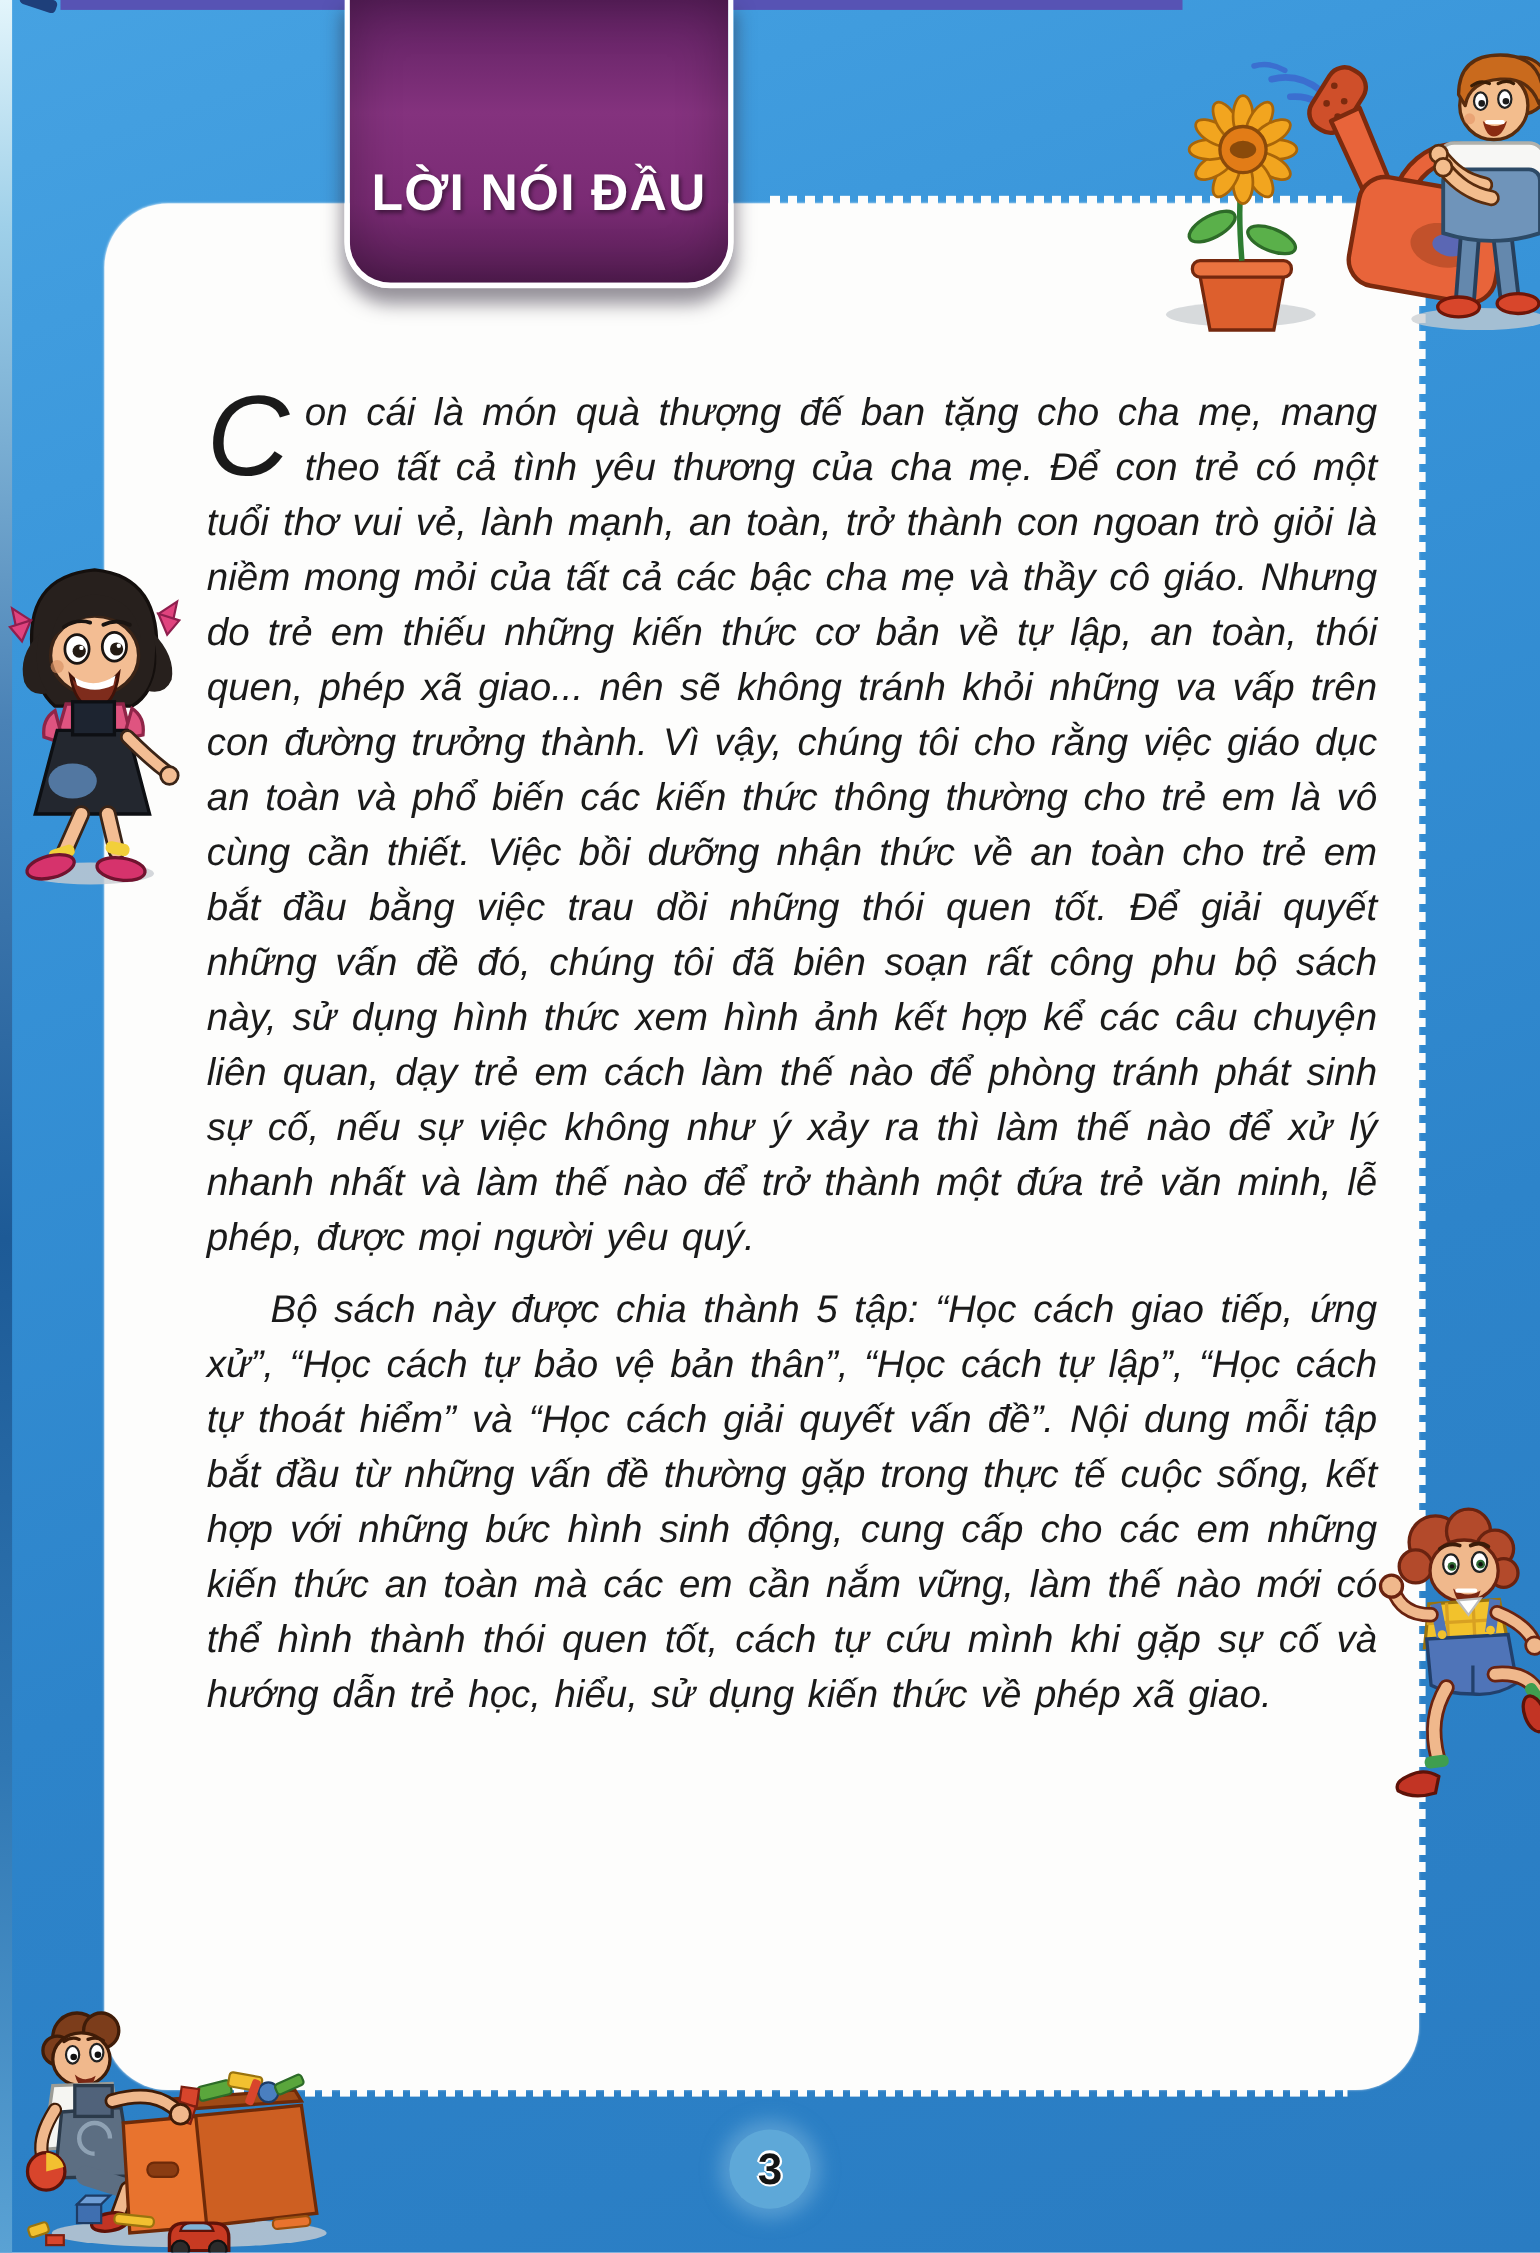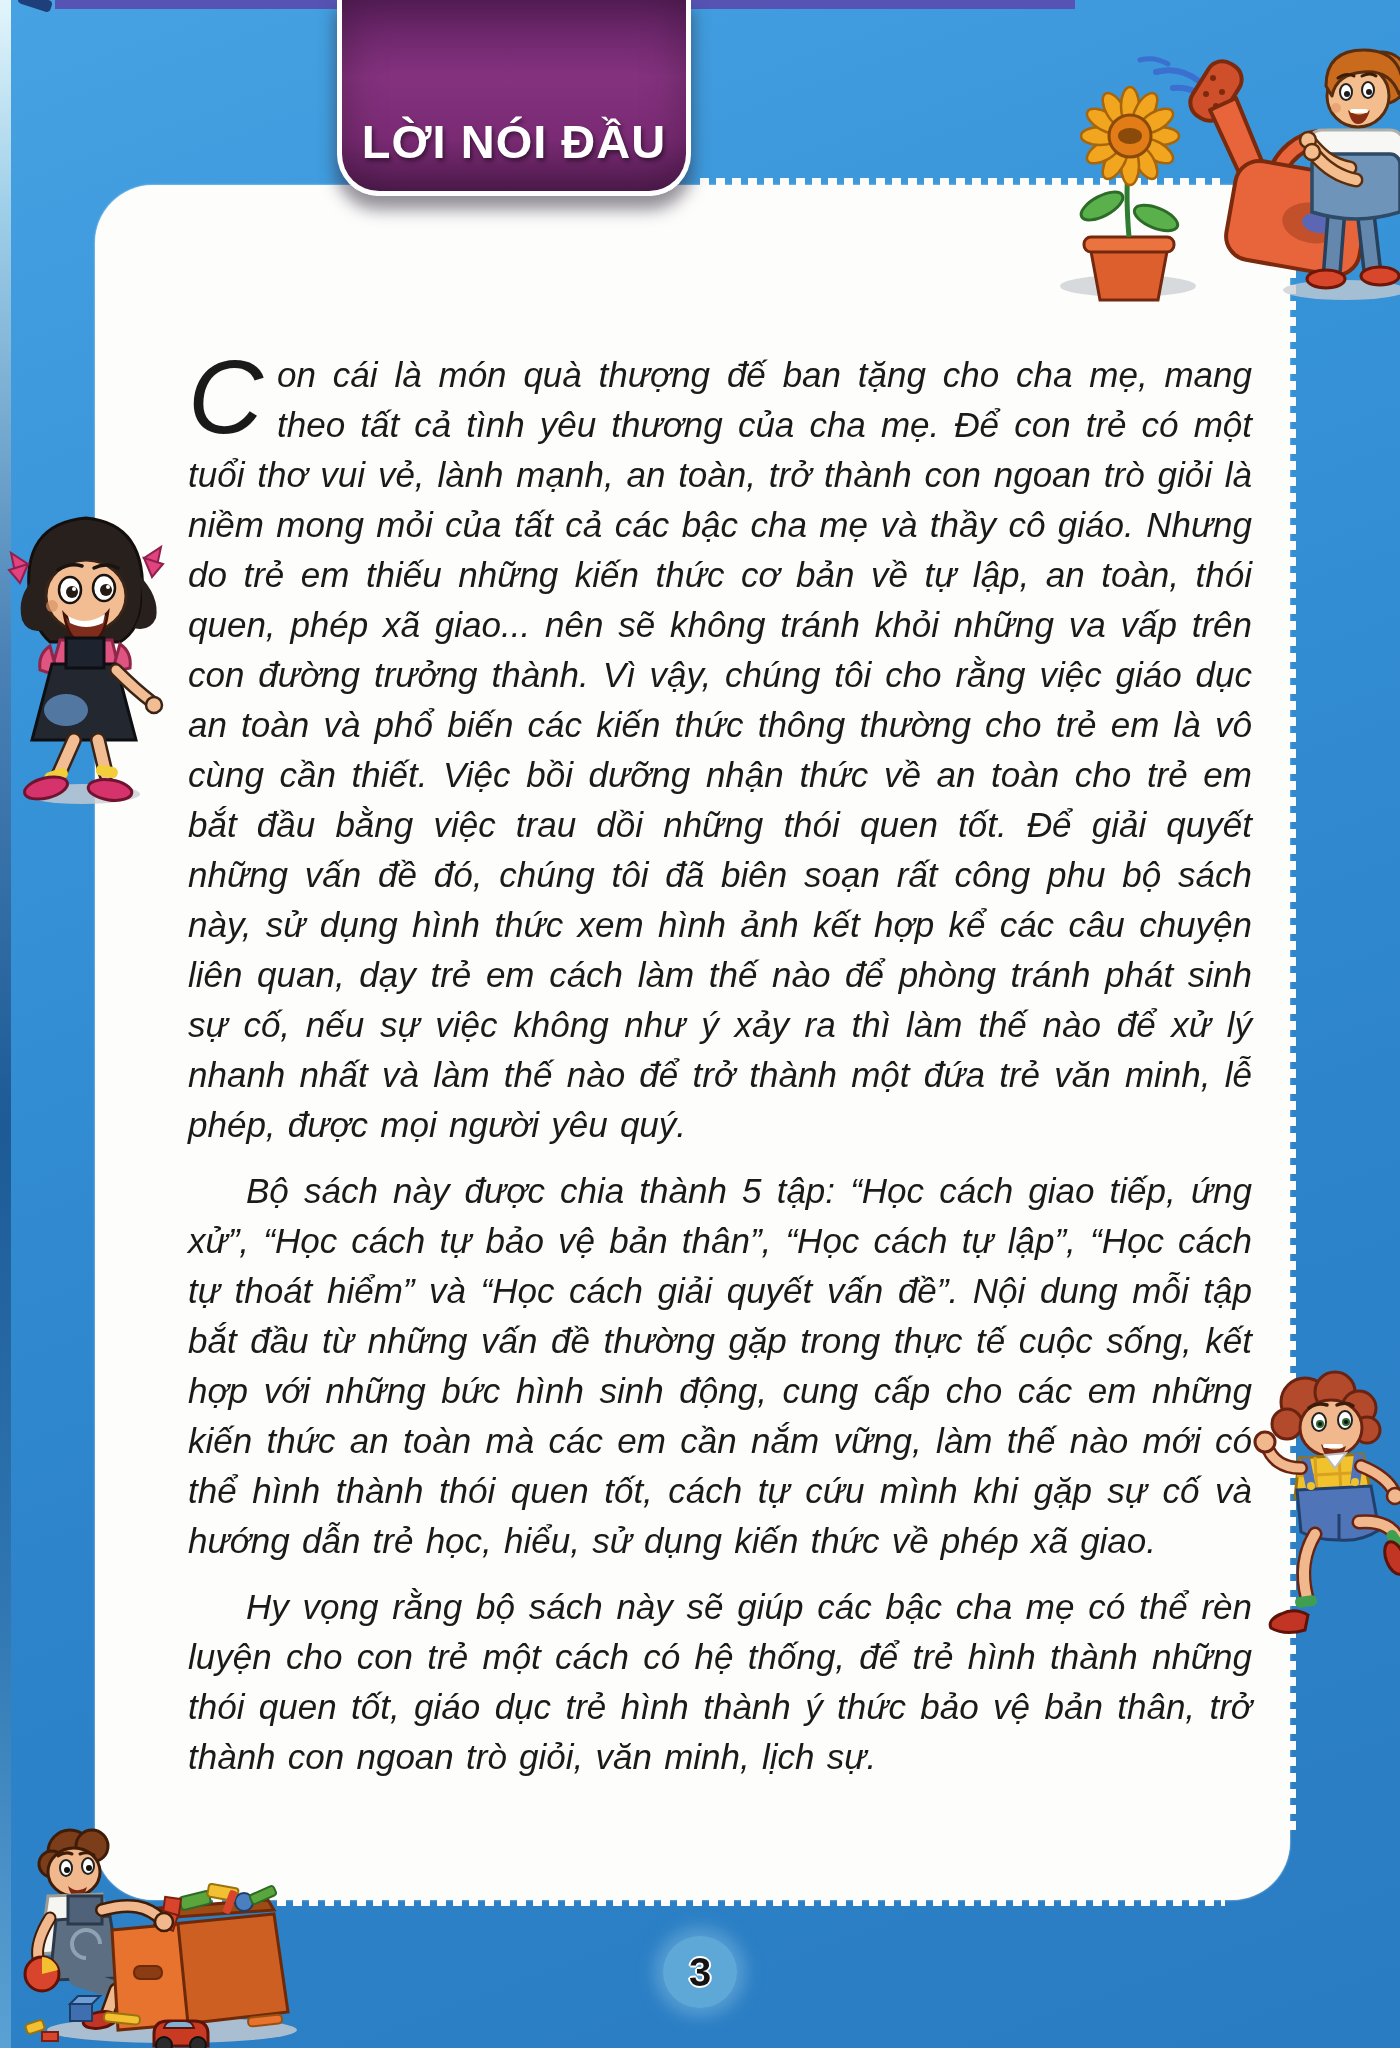--- a/index.html
+++ b/index.html
@@ -14,25 +14,25 @@
   .corner-smudge{position:absolute;left:18px;top:-4px;width:34px;height:12px;background:#1e3f7a;
     transform:rotate(18deg);border-radius:4px;}
   .page{position:absolute;left:95px;top:185px;width:1195px;height:1715px;background:#fdfdfc;
     border-radius:58px;box-shadow:0 0 2px rgba(255,255,255,.8);}
   .deckle{position:absolute;background:repeating-linear-gradient(90deg,#fdfdfc 0 9px,rgba(253,253,252,0) 9px 16px);}
   .deckle-bottom{left:165px;top:1898px;width:1060px;height:8px;}
   .deckle-top{left:700px;top:178px;width:520px;height:8px;}
   .deckle-right{left:1288px;top:260px;width:8px;height:1570px;
     background:repeating-linear-gradient(0deg,#fdfdfc 0 9px,rgba(253,253,252,0) 9px 16px);}
   .badge{
-    position:absolute;left:313px;top:0;width:354px;height:196px;box-sizing:border-box;
+    position:absolute;left:313px;top:0;width:354px;height:262px;box-sizing:border-box;
     background:linear-gradient(180deg,#5e2060 0%,#84327e 40%,#7a2b74 72%,#561d54 100%);
     border:5px solid #ffffff;border-top:none;border-radius:0 0 42px 42px;
     box-shadow:0 12px 16px 2px rgba(45,38,55,.5), inset 0 0 46px rgba(0,0,0,.28);
-    display:flex;align-items:center;justify-content:center;padding-top:92px;margin-left:24px;
+    display:flex;align-items:center;justify-content:center;padding-top:92px;
   }
   .badge-title{
     color:#ffffff;font-weight:bold;font-size:47px;letter-spacing:1px;
     text-shadow:2px 3px 4px rgba(0,0,0,.45);white-space:nowrap;
   }
   .text{
     position:absolute;left:188px;top:350px;width:1064px;
     color:#1a1a1a;font-style:italic;font-size:35px;line-height:50px;
     text-align:justify;word-spacing:2.5px;font-weight:500;
   }
@@ -300,19 +300,18 @@
         <path d="M152 202 q2 -7 9 -7 l12 0 q7 0 9 7 Z" fill="#7fb3d6" stroke="#5e1208" stroke-width="2"></path>
         <circle cx="152" cy="219" r="8" fill="#2b2b2b" stroke="#111" stroke-width="2"></circle>
         <circle cx="186" cy="219" r="8" fill="#2b2b2b" stroke="#111" stroke-width="2"></circle>
       </g>
     </g>
   </svg>
 
   <div class="text">
     <p><span class="dropcap">C</span><span>on cái là món quà thượng đế ban tặng cho cha mẹ, mang theo tất cả tình yêu thương của cha mẹ. Để con trẻ có một tuổi thơ vui vẻ, lành mạnh, an toàn, trở thành con ngoan trò giỏi là niềm mong mỏi của tất cả các bậc cha mẹ và thầy cô giáo. Nhưng do trẻ em thiếu những kiến thức cơ bản về tự lập, an toàn, thói quen, phép xã giao... nên sẽ không tránh khỏi những va vấp trên con đường trưởng thành. Vì vậy, chúng tôi cho rằng việc giáo dục an toàn và phổ biến các kiến thức thông thường cho trẻ em là vô cùng cần thiết. Việc bồi dưỡng nhận thức về an toàn cho trẻ em bắt đầu bằng việc trau dồi những thói quen tốt. Để giải quyết những vấn đề đó, chúng tôi đã biên soạn rất công phu bộ sách này, sử dụng hình thức xem hình ảnh kết hợp kể các câu chuyện liên quan, dạy trẻ em cách làm thế nào để phòng tránh phát sinh sự cố, nếu sự việc không như ý xảy ra thì làm thế nào để xử lý nhanh nhất và làm thế nào để trở thành một đứa trẻ văn minh, lễ phép, được mọi người yêu quý.</span></p>
     <p class="indent">Bộ sách này được chia thành 5 tập: “Học cách giao tiếp, ứng xử”, “Học cách tự bảo vệ bản thân”, “Học cách tự lập”, “Học cách tự thoát hiểm” và “Học cách giải quyết vấn đề”. Nội dung mỗi tập bắt đầu từ những vấn đề thường gặp trong thực tế cuộc sống, kết hợp với những bức hình sinh động, cung cấp cho các em những kiến thức an toàn mà các em cần nắm vững, làm thế nào mới có thể hình thành thói quen tốt, cách tự cứu mình khi gặp sự cố và hướng dẫn trẻ học, hiểu, sử dụng kiến thức về phép xã giao.</p>
-    <p class="indent">Hy vọng rằng bộ sách này sẽ giúp các bậc cha mẹ có thể rèn luyện cho con trẻ một cách có hệ thống, để trẻ hình thành những thói quen tốt, giáo dục trẻ hình thành ý thức bảo vệ bản thân, trở thành con ngoan trò giỏi, văn minh, lịch sự.</p>
   </div>
 
   <div class="pagenum-wrap">
     <span class="pagenum">3</span>
   </div>
 </div>
 
 </body></html>

